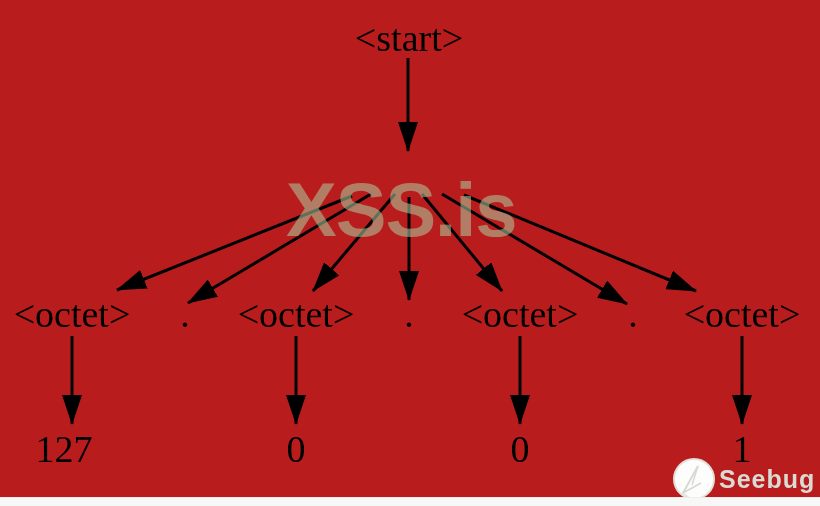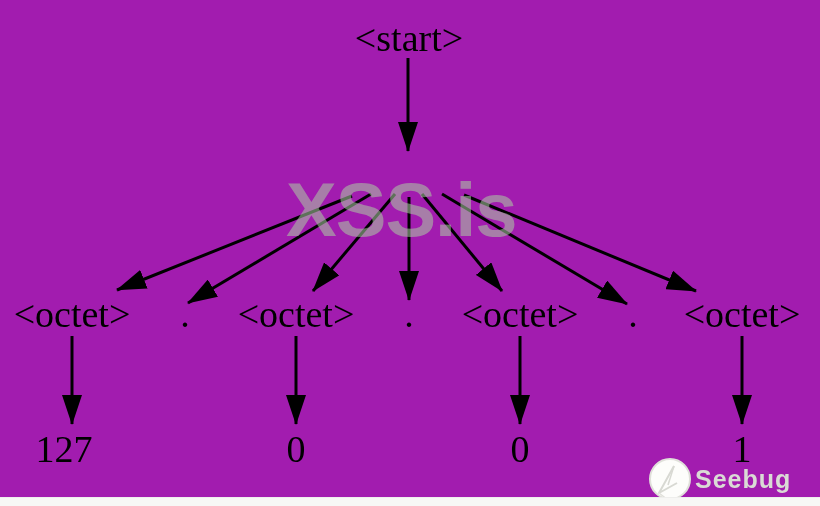--- a/index.html
+++ b/index.html
@@ -1,20 +1,20 @@
 <!DOCTYPE html>
 <html><head>
 <meta charset="utf-8">
 <style>
   html, body { margin: 0; padding: 0; background: #ffffff; }
   .canvas {
     position: relative;
     width: 820px;
     height: 506px;
-    background: #a21caf;
+    background: #b91c1c;
     overflow: hidden;
     font-family: "Liberation Serif", serif;
   }
   svg.edges {
     position: absolute;
     left: 0; top: 0;
     width: 820px; height: 506px;
   }
   .node {
     position: absolute;
@@ -35,21 +35,21 @@
     font-weight: bold;
     font-size: 76px;
     line-height: 76px;
     letter-spacing: -1px;
     color: rgba(172, 208, 162, 0.55);
     white-space: nowrap;
     pointer-events: none;
   }
   .seebug {
     position: absolute;
-    left: 648px;
+    left: 672px;
     top: 456px;
     display: flex;
     align-items: center;
   }
   .seebug-text {
     font-family: "Liberation Sans", sans-serif;
     font-weight: bold;
     font-size: 25px;
     letter-spacing: 1px;
     color: #dadbd5;

